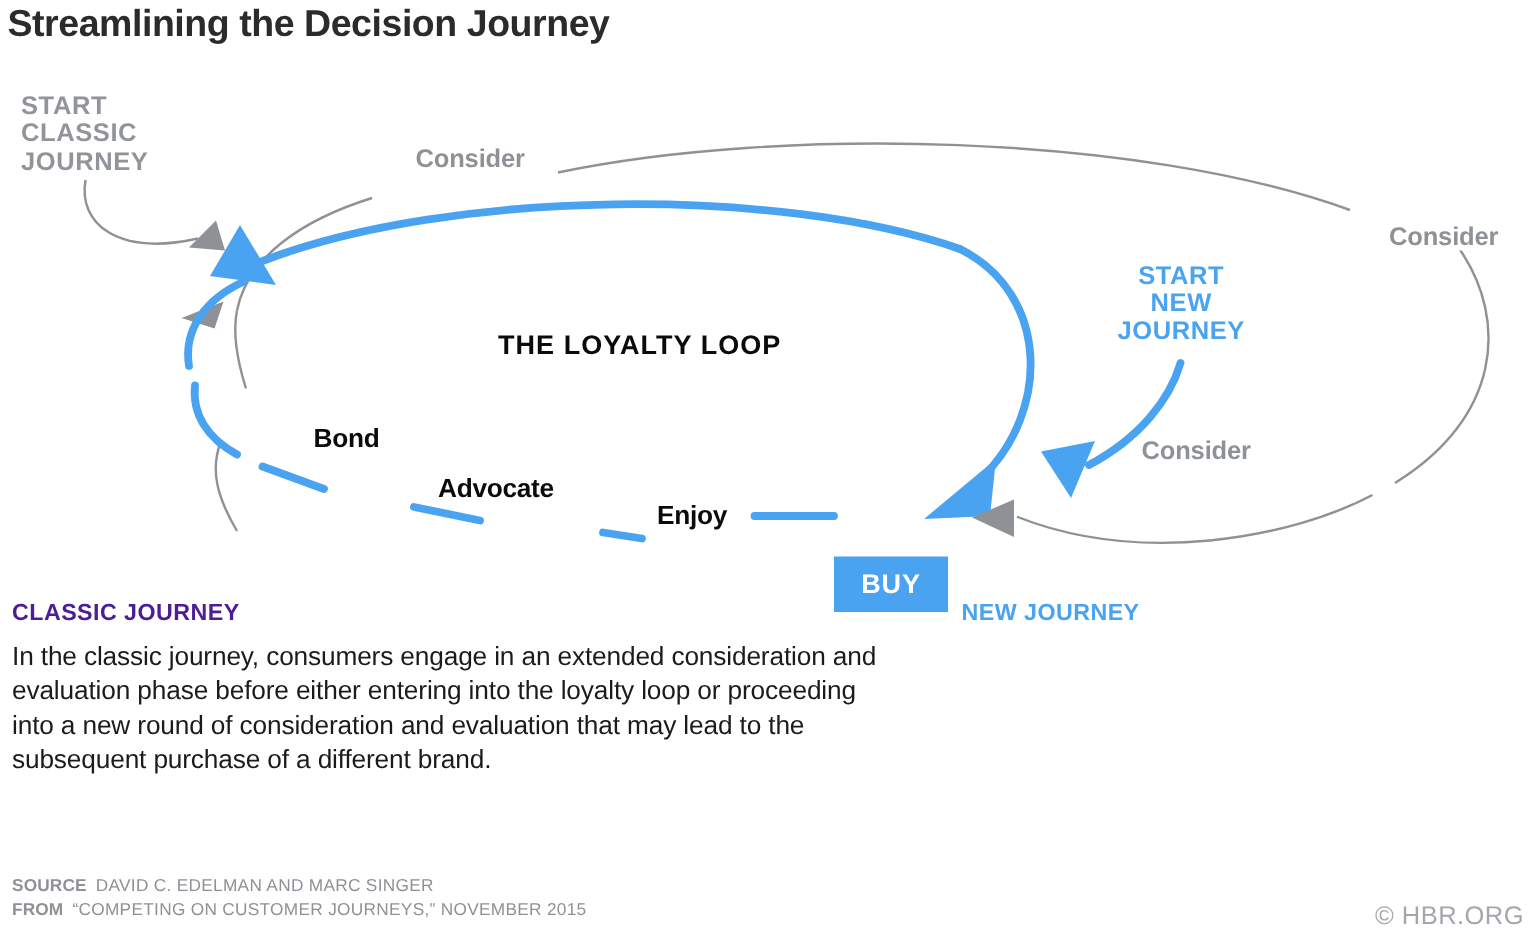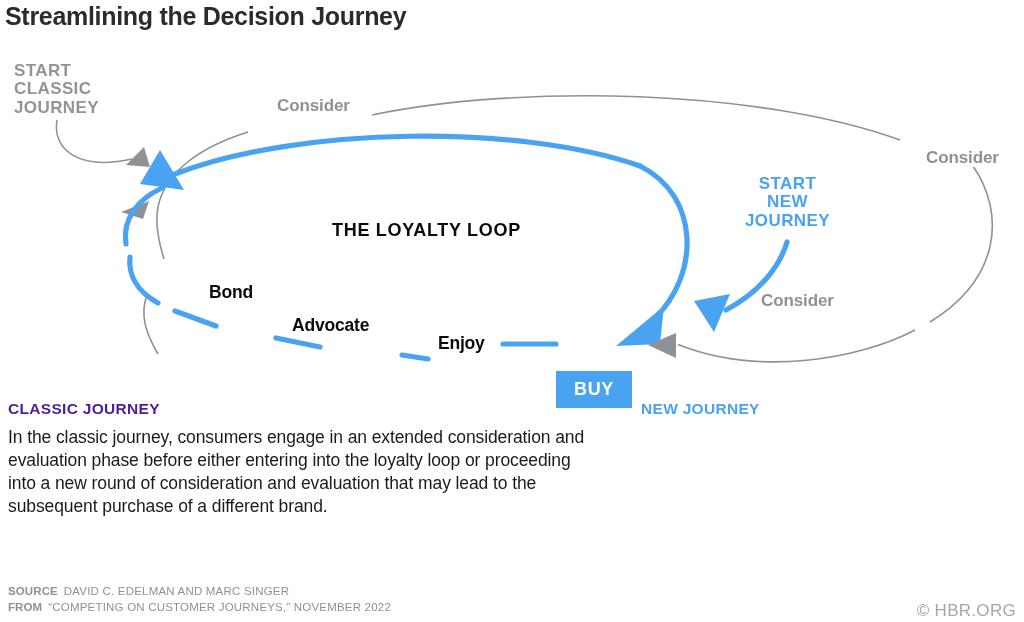--- a/index.html
+++ b/index.html
@@ -246,16 +246,16 @@
   <div class="col-head" id="head-new">NEW JOURNEY</div>
 </div>
 
 <div id="footer">
   <div class="foot-row">
     <span class="foot-key">SOURCE</span>
     <span class="foot-val">DAVID C. EDELMAN AND MARC SINGER</span>
   </div>
   <div class="foot-row">
     <span class="foot-key">FROM</span>
-    <span class="foot-val">“COMPETING ON CUSTOMER JOURNEYS,” NOVEMBER 2022</span>
+    <span class="foot-val">“COMPETING ON CUSTOMER JOURNEYS,” NOVEMBER 2015</span>
   </div>
   <div id="hbr-credit">© HBR.ORG</div>
 </div>
 
 </body></html>

